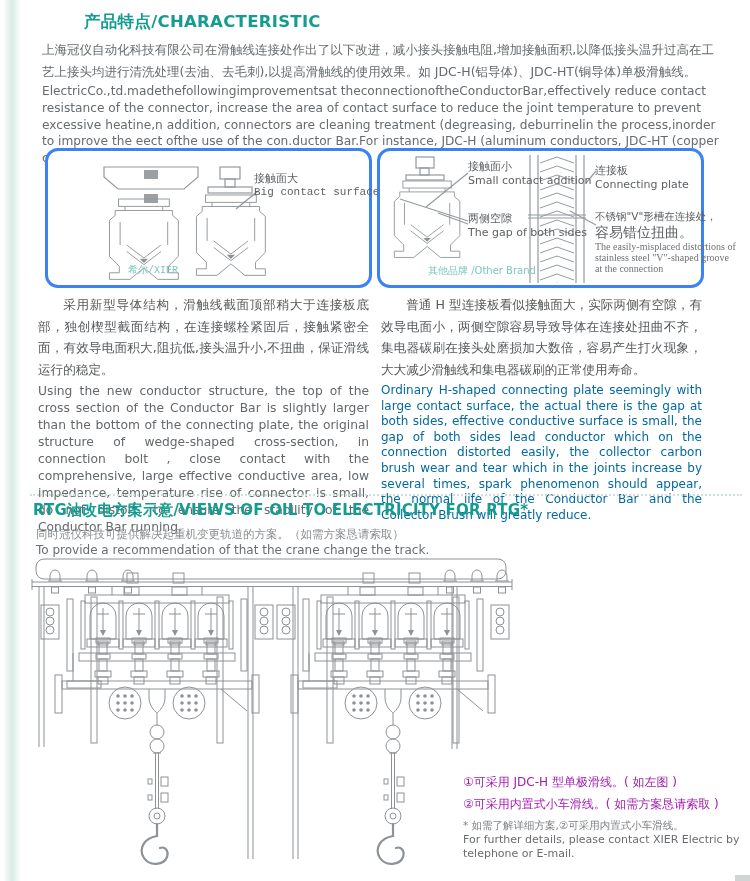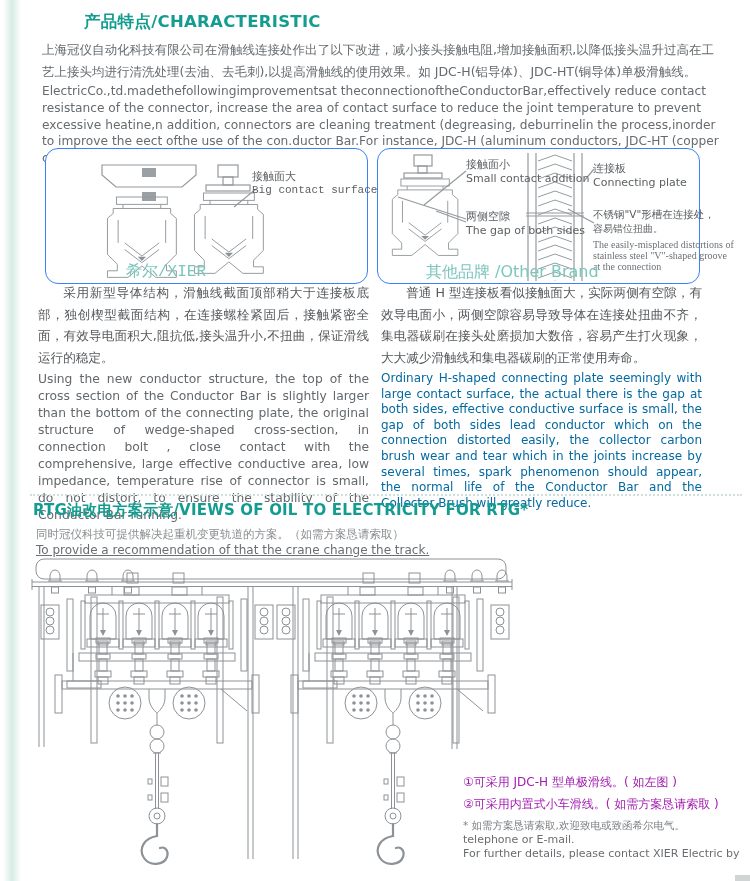--- a/index.html
+++ b/index.html
@@ -9,39 +9,39 @@
         background:linear-gradient(90deg,rgba(255,255,255,0),rgba(150,205,190,.38),rgba(255,255,255,0));}
   .corner-mark{position:absolute;right:0;bottom:0;width:15px;height:6px;background:#b9bdbf;opacity:.65;}
 
   .h1{position:absolute;left:38px;top:11px;font-size:16.5px;font-weight:bold;color:#149c90;letter-spacing:.3px;margin-left:46px;}
   .h2{position:absolute;left:33px;top:501px;font-size:15px;font-weight:bold;color:#149c90;letter-spacing:.2px;}
 
   .para-cn{position:absolute;left:42px;top:39px;width:672px;font-size:12.5px;line-height:22px;
            color:#646a6e;text-align:justify;}
   .para-en{position:absolute;left:42px;top:83px;width:688px;font-size:12.2px;line-height:16.8px;color:#666b6f;}
 
-  .box{position:absolute;top:148px;height:134px;border:1px solid #3b82f6;border-radius:13px;background:#fff;}
+  .box{position:absolute;top:148px;height:134px;border:3px solid #3b82f6;border-radius:13px;background:#fff;}
   .box-a{left:45px;width:321px;font-family:Liberation Mono, monospace;}
   .box-b{left:377px;width:321px;}
   .box svg{position:absolute;left:0;top:0;}
   .lab{position:absolute;font-size:11px;color:#5d6164;white-space:nowrap;}
   .lab-s{position:absolute;font-size:10px;line-height:11px;color:#6d7175;white-space:nowrap;font-family:Liberation Serif, serif;}
-  .brand{position:absolute;font-size:16px;color:#7cc6be;white-space:nowrap;}
-
-  .col{position:absolute;top:282px;text-align:justify;}
+  .brand{position:absolute;font-size:10px;color:#7cc6be;white-space:nowrap;}
+
+  .col{position:absolute;top:294px;text-align:justify;}
   .col-l{left:38px;width:331px;}
   .col-r{left:381px;width:321px;}
   .col .cn{font-size:12.6px;line-height:21.5px;text-indent:2em;color:#55595c;}
   .col-l .en{margin-top:3px;font-size:12.3px;line-height:17px;color:#63686c;}
   .col-r .en{margin-top:3px;font-size:12px;line-height:15.6px;color:#0369a1;}
 
   .dotline{position:absolute;left:30px;top:494px;width:712px;border-top:2px dotted #cfe0db;}
 
   .sub-cn{position:absolute;left:36px;top:527px;font-size:11.5px;color:#8a8e90;}
-  .sub-en{position:absolute;left:36px;top:543px;font-size:12px;color:#6a6e71;text-decoration:underline;}
+  .sub-en{position:absolute;left:36px;top:543px;font-size:12px;color:#6a6e71;}
 
   .diagram{position:absolute;left:0;top:557px;width:750px;height:324px;}
 
   .notes{position:absolute;left:463px;top:775px;width:270px;}
   .note{font-size:12px;line-height:14px;color:#a21caf;margin-bottom:8px;white-space:nowrap;}
   .fn-cn{font-size:10.5px;color:#7b7f82;margin-top:4px;white-space:nowrap;}
   .fn-en{font-size:11px;line-height:14px;color:#6a6d70;white-space:nowrap;}
 </style>
 </head>
 <body>
@@ -112,21 +112,21 @@
       </g>
       <use href="#xsec" transform="translate(12,30) scale(0.78)"></use>
     </svg>
     <div class="lab" style="left:88px;top:8px">接触面小</div>
     <div class="lab" style="left:88px;top:23px">Small contact addition</div>
     <div class="lab" style="left:88px;top:60px">两侧空隙</div>
     <div class="lab" style="left:88px;top:75px">The gap of both sides</div>
     <div class="lab" style="left:215px;top:12px">连接板</div>
     <div class="lab" style="left:215px;top:27px">Connecting plate</div>
     <div class="lab" style="left:215px;top:59px;font-size:10.5px">不锈钢"V"形槽在连接处，</div>
-    <div class="lab" style="left:215px;top:73px;font-size:10px">容易错位扭曲。</div>
+    <div class="lab" style="left:215px;top:73px;font-size:14px">容易错位扭曲。</div>
     <div class="lab-s" style="left:215px;top:90px">The easily-misplaced distortions of</div>
     <div class="lab-s" style="left:215px;top:101px">stainless steel "V"-shaped groove</div>
     <div class="lab-s" style="left:215px;top:112px">at the connection</div>
     <div class="brand" style="left:48px;top:113px">其他品牌 /Other Brand</div>
   </div>
 
   <div class="col col-l">
     <div class="cn">采用新型导体结构，滑触线截面顶部稍大于连接板底部，独创楔型截面结构，在连接螺栓紧固后，接触紧密全面，有效导电面积大,阻抗低,接头温升小,不扭曲，保证滑线运行的稳定。</div>
     <div class="en">Using the new conductor structure, the top of the cross section of the Conductor Bar is slightly larger than the bottom of the connecting plate, the original structure of wedge-shaped cross-section, in connection bolt , close contact with the comprehensive, large effective conductive area, low impedance, temperature rise of connector is small, do not distort, to ensure the stability of the Conductor Bar running.</div>
   </div>
@@ -262,19 +262,19 @@
         <line x1="457" y1="30" x2="457" y2="192"></line>
 
       <use href="#trolley" transform="translate(157,0)"></use>
       <use href="#trolley" transform="translate(393,0)"></use>
     </g>
   </svg>
 
   <div class="notes">
     <div class="note">①可采用 JDC-H 型单极滑线。( 如左图 )</div>
     <div class="note">②可采用内置式小车滑线。( 如需方案恳请索取 )</div>
-    <div class="fn-cn">* 如需方案恳请索取,欢迎致电或致函希尔电气。</div>
+    <div class="fn-cn">* 如需了解详细方案,②可采用内置式小车滑线。</div>
+    <div class="fn-en">For further details, please contact  XIER Electric by</div>
     <div class="fn-en">telephone or E-mail.</div>
-    <div class="fn-en">For further details, please contact  XIER Electric by</div>
   </div>
 
   <div class="corner-mark"></div>
 </div>
 
 </body></html>

